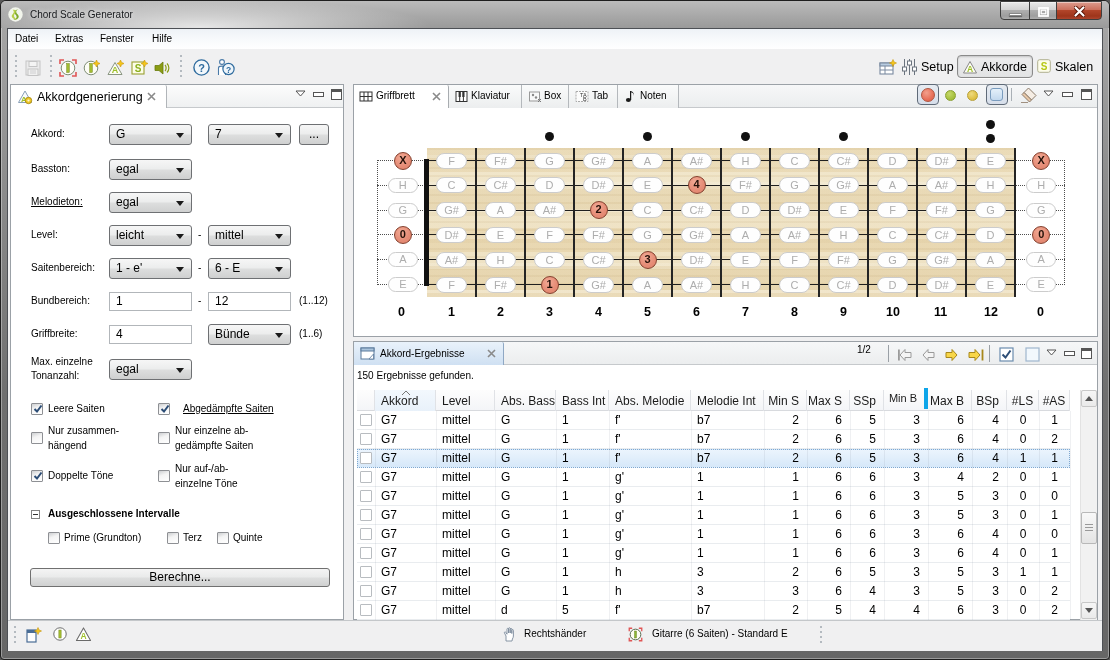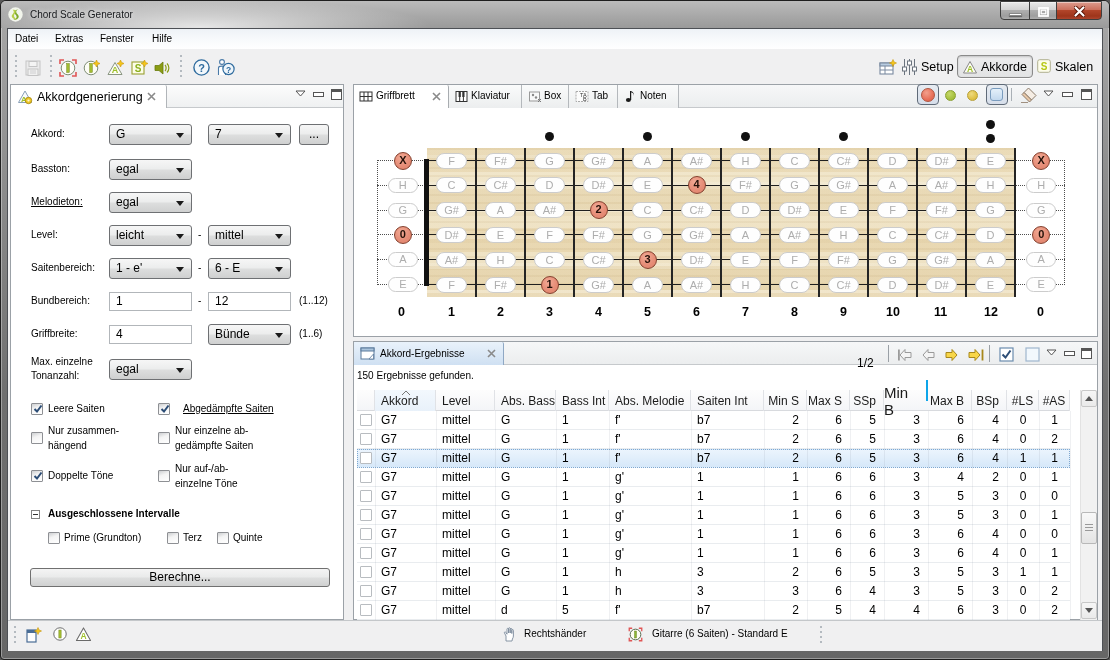--- a/index.html
+++ b/index.html
@@ -407,21 +407,21 @@
 <div style="left:354px;top:342px;width:150px;height:23px;background:linear-gradient(#e9f2fb,#cfe0f2);border-right:1px solid #8fa8c4;border-radius:0 2px 0 0"></div>
 <svg style="position:absolute;left:360px;top:346px" width="15" height="15" viewBox="0 0 15 15">
 <rect x="1" y="2" width="13" height="11" fill="#fff" stroke="#5a7a9c" stroke-width="1"></rect>
 <rect x="1" y="2" width="13" height="3" fill="#aac4dc" stroke="#5a7a9c" stroke-width="1"></rect>
 <path d="M9 13 L13.5 8 V13 Z" fill="#fff" stroke="#5a7a9c" stroke-width=".8"></path>
   </svg>
 <div class="t" style="left:380px;top:348px;">Akkord-Ergebnisse</div>
 <svg style="position:absolute;left:486px;top:348px" width="11" height="11" viewBox="0 0 11 11">
     <path class="tabx" d="M2 2 L9 9 M9 2 L2 9" fill="none"></path>
   </svg>
-<div class="t" style="left:857px;top:356px;font-size:12px">1/2</div>
+<div class="t" style="left:857px;top:344px;font-size:10px">1/2</div>
 <div style="left:888px;top:345px;width:1px;height:17px;background:#9aa0a6"></div>
 <svg style="position:absolute;left:897px;top:347px" width="17" height="16" viewBox="0 0 17 16">
     <path d="M14 5.5 H8 V2.5 L3 8 L8 13.5 V10.5 H14 Z" fill="#f4f4f4" stroke="#9a9a9a" stroke-width="1"></path>
     <rect x="1" y="2.5" width="1.8" height="11" fill="#9a9a9a"></rect>
   </svg>
 <svg style="position:absolute;left:920px;top:347px" width="17" height="16" viewBox="0 0 17 16">
     <path d="M14 5.5 H8 V2.5 L3 8 L8 13.5 V10.5 H14 Z" fill="#f4f4f4" stroke="#9a9a9a" stroke-width="1"></path>
   </svg>
 <svg style="position:absolute;left:944px;top:347px" width="17" height="16" viewBox="0 0 17 16">
     <path d="M2 5.5 H8 V2.5 L13 8 L8 13.5 V10.5 H2 Z" fill="#f8d648" stroke="#a8881c" stroke-width="1"></path>
@@ -455,32 +455,32 @@
 <div style="left:495px;top:390px;width:61px;height:21px;border-right:1px solid #e0e2e6;font-size:12px;color:#1a1a1a">
     <span style="position:absolute;left:6px;top:4px;white-space:nowrap">Abs. Bass</span>
   </div>
 <div style="left:556px;top:390px;width:53px;height:21px;border-right:1px solid #e0e2e6;font-size:12px;color:#1a1a1a">
     <span style="position:absolute;left:6px;top:4px;white-space:nowrap">Bass Int</span>
   </div>
 <div style="left:609px;top:390px;width:82px;height:21px;border-right:1px solid #e0e2e6;font-size:12px;color:#1a1a1a">
     <span style="position:absolute;left:6px;top:4px;white-space:nowrap">Abs. Melodie</span>
   </div>
 <div style="left:691px;top:390px;width:73px;height:21px;border-right:1px solid #e0e2e6;font-size:12px;color:#1a1a1a">
-    <span style="position:absolute;left:6px;top:4px;white-space:nowrap">Saiten Int</span>
+    <span style="position:absolute;left:6px;top:4px;white-space:nowrap">Melodie Int</span>
   </div>
 <div style="left:764px;top:390px;width:43px;height:21px;border-right:1px solid #e0e2e6;font-size:12px;color:#1a1a1a">
     <span style="position:absolute;right:7px;top:4px">Min S</span>
   </div>
 <div style="left:807px;top:390px;width:43px;height:21px;border-right:1px solid #e0e2e6;font-size:12px;color:#1a1a1a">
     <span style="position:absolute;right:7px;top:4px">Max S</span>
   </div>
 <div style="left:850px;top:390px;width:34px;height:21px;border-right:1px solid #e0e2e6;font-size:12px;color:#1a1a1a">
     <span style="position:absolute;right:7px;top:4px">SSp</span>
   </div>
-<div style="left:884px;top:380px;width:44px;height:21px;border-right:2px solid #0ea5e9;font-size:15px;color:#1a1a1a">
+<div style="left:884px;top:388px;width:44px;height:21px;border-right:4px solid #0ea5e9;font-size:11px;color:#1a1a1a">
     <span style="position:absolute;right:7px;top:4px">Min B</span>
   </div>
 <div style="left:928px;top:390px;width:44px;height:21px;border-right:1px solid #e0e2e6;font-size:12px;color:#1a1a1a">
     <span style="position:absolute;right:7px;top:4px">Max B</span>
   </div>
 <div style="left:972px;top:390px;width:35px;height:21px;border-right:1px solid #e0e2e6;font-size:12px;color:#1a1a1a">
     <span style="position:absolute;right:7px;top:4px">BSp</span>
   </div>
 <div style="left:1007px;top:390px;width:32px;height:21px;border-right:1px solid #e0e2e6;font-size:12px;color:#1a1a1a">
     <span style="position:absolute;left:0;top:4px;width:100%;text-align:center">#LS</span>

